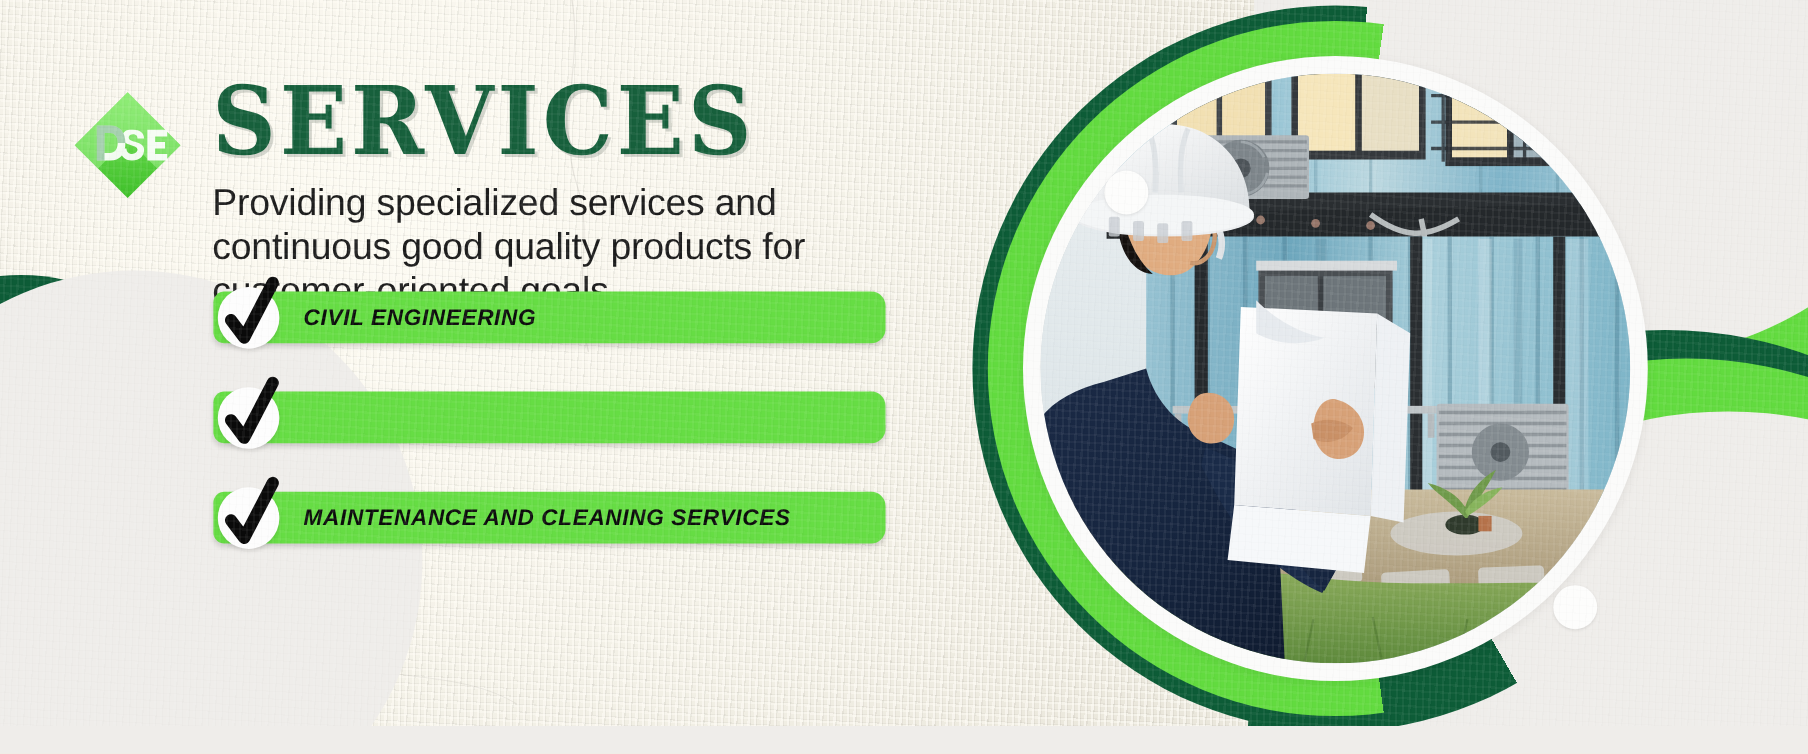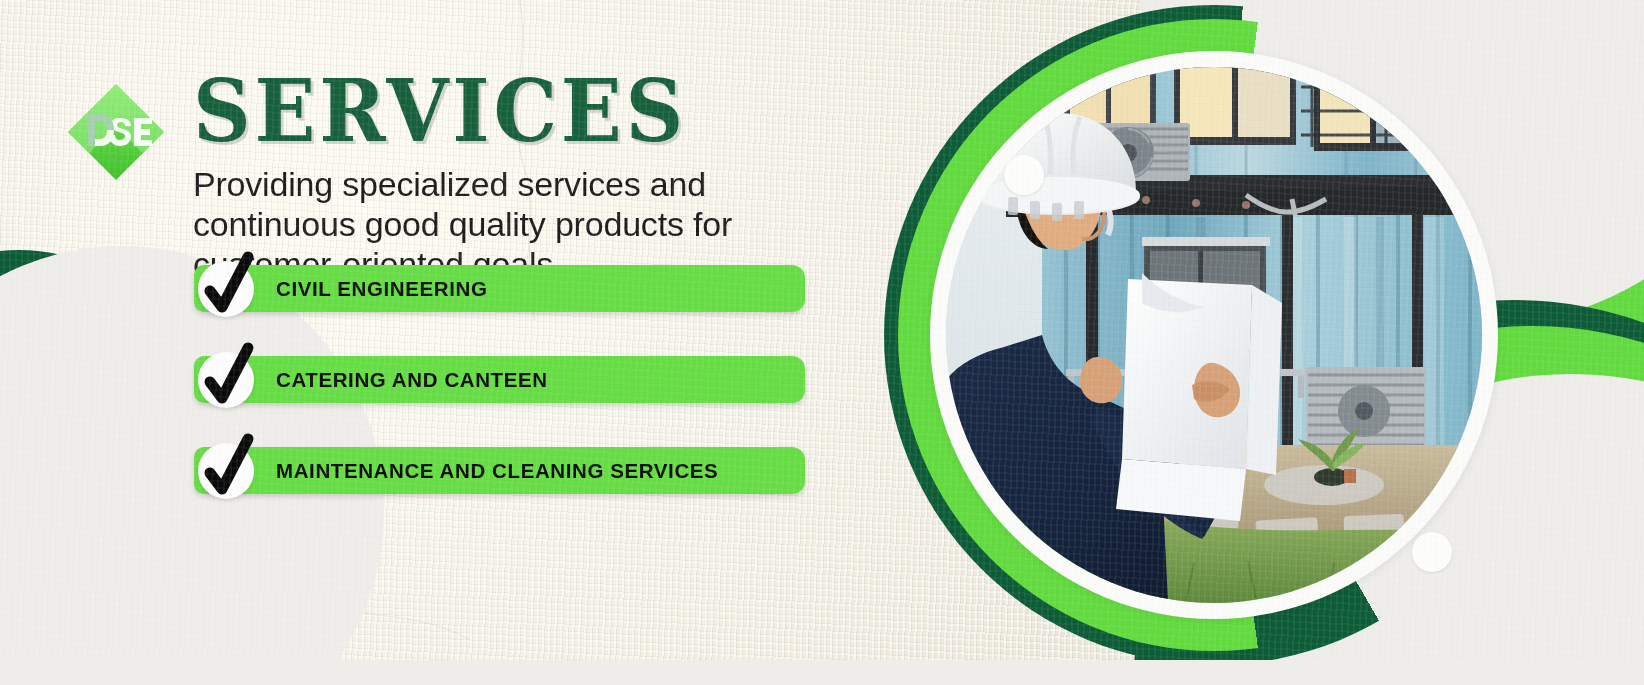--- a/index.html
+++ b/index.html
@@ -94,21 +94,21 @@
   .pill-list{position:absolute;left:194px;top:265px;width:620px;z-index:20;}
   .pill-row{position:relative;height:91px;}
   .pill{
     position:absolute;left:0;top:0;width:611px;height:47px;
     background:#66dd44;border-radius:10px 13px 13px 10px;
     box-shadow:0 3px 5px rgba(0,0,0,.14);
   }
   .pill-label{
     position:absolute;left:82px;top:0;height:47px;line-height:47px;
     font-family:"Liberation Sans", sans-serif;
-    font-weight:700;font-size:20.5px;letter-spacing:.6px;
+    font-style:italic;font-weight:700;font-size:20.5px;letter-spacing:.6px;
     color:#0c0c0c;white-space:nowrap;
   }
   .check-wrap{position:absolute;left:4px;top:-14px;width:58px;height:72px;}
   .check-circle{position:absolute;left:0;top:10px;width:56px;height:56px;border-radius:50%;background:#fdfdfd;
      box-shadow:0 2px 4px rgba(0,0,0,.10);}
   .check-wrap svg{position:absolute;left:0;top:0;width:58px;height:72px;overflow:visible;}
 </style>
 </head>
 <body>
 
@@ -431,21 +431,20 @@
         <div class="check-circle"></div>
         <svg viewBox="0 0 58 72">
             <path d="M12 40 L24 56 L50 6" fill="none" stroke="#0a0a0a" stroke-width="11" stroke-linecap="round" stroke-linejoin="round"></path>
           </svg>
       </div>
     </div>
 
 
     <div class="pill-row">
       <div class="pill"></div>
-      <div class="pill-label">CATERING AND CANTEEN</div>
       <div class="check-wrap">
         <div class="check-circle"></div>
         <svg viewBox="0 0 58 72">
             <path d="M12 40 L24 56 L50 6" fill="none" stroke="#0a0a0a" stroke-width="11" stroke-linecap="round" stroke-linejoin="round"></path>
           </svg>
       </div>
     </div>
 
     <div class="pill-row">
       <div class="pill"></div>

